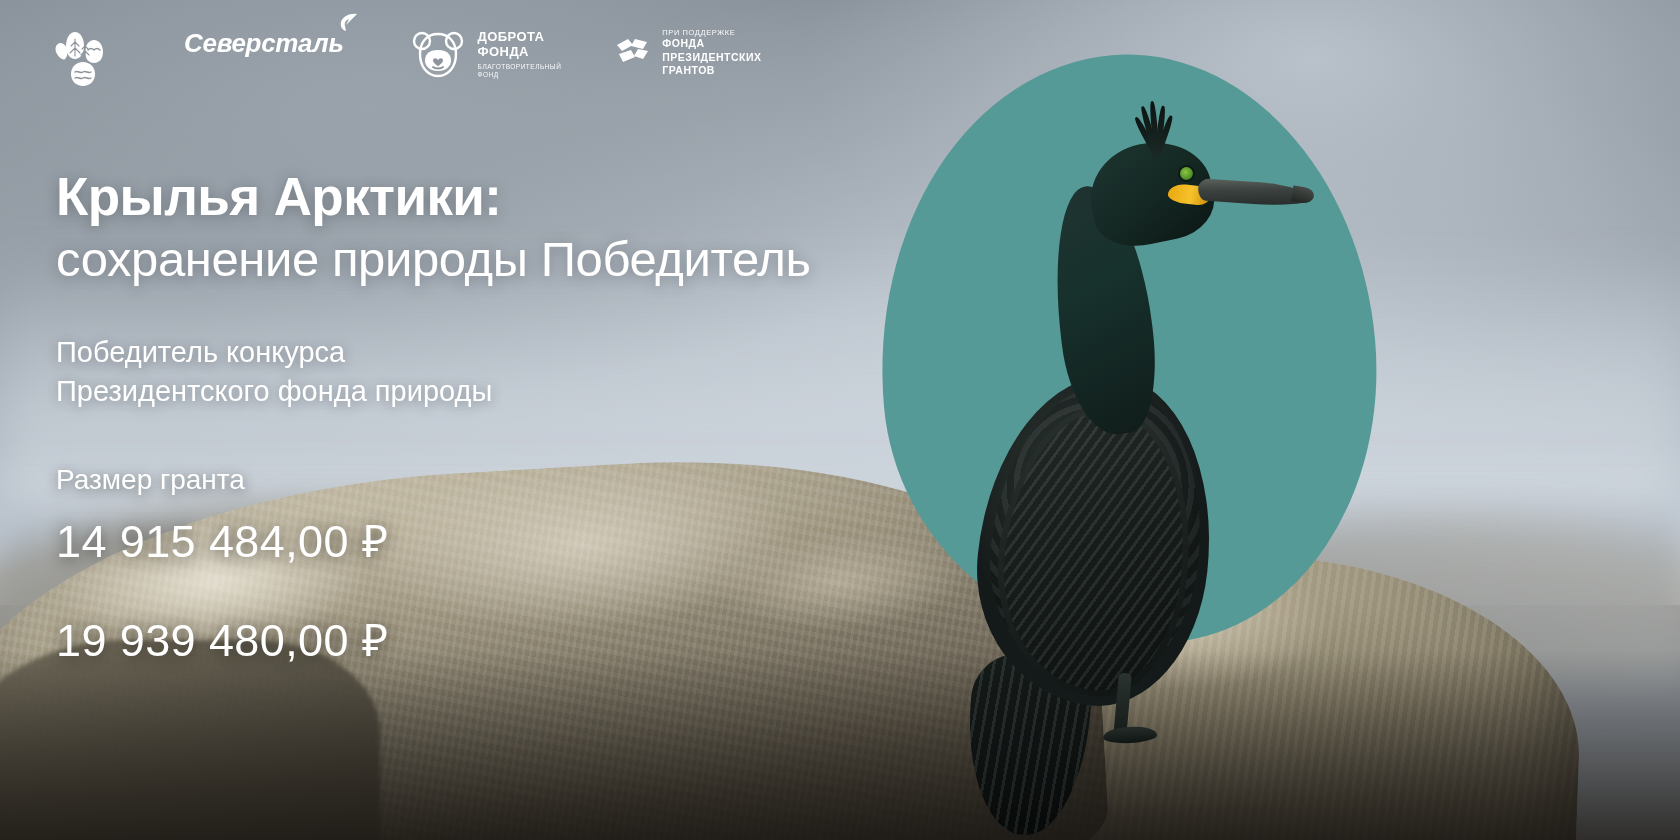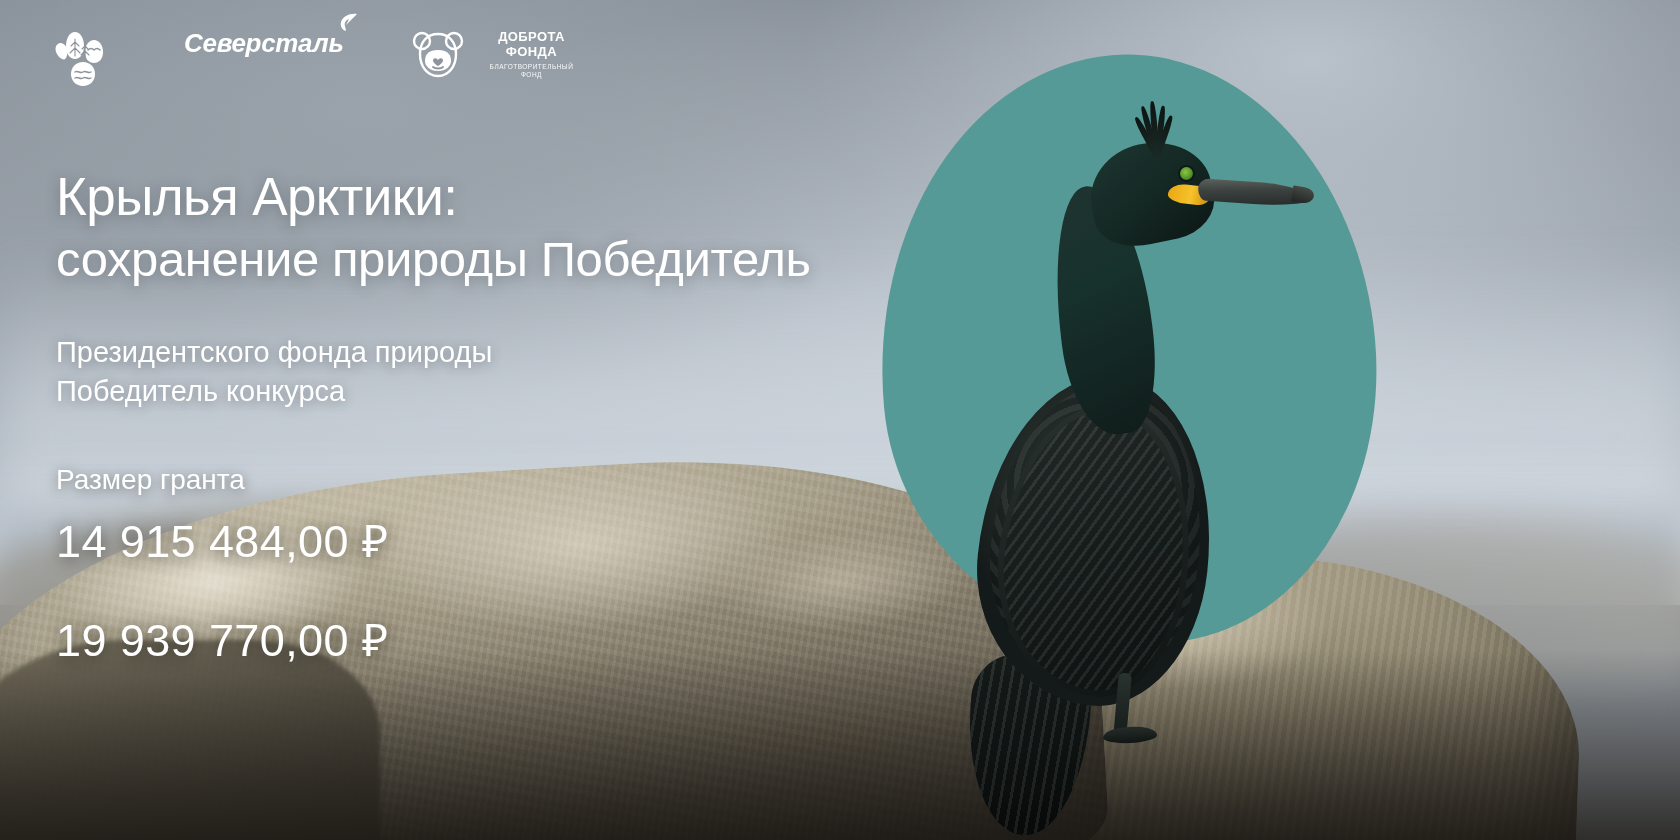--- a/index.html
+++ b/index.html
@@ -215,41 +215,41 @@
   .oopt-t1 { font-size:11.5px; font-weight:bold; letter-spacing:.1px; }
   .oopt-t2 { font-size:8px; margin-top:4px; opacity:.92; }
   .oopt-t3 { font-size:8px; opacity:.92; }
 
   
   .sev { margin-left:70px; position:relative; padding-right:10px; }
   .sev-word { font-size:26px; font-weight:bold; letter-spacing:-.3px;font-style:italic; }
   .sev-mark { position:absolute; right:-6px; top:-16px; width:26px; height:26px; }
 
   
-  .dob { margin-left:56px; gap:24px;text-align:center; }
+  .dob { margin-left:56px; gap:12px; }
   .bear { position:relative; width:56px; height:52px; flex:none; }
   .dob-text { line-height:1.12; }
   .dob-t1 { font-size:13px; font-weight:bold; letter-spacing:.4px; }
   .dob-t2 { font-size:13px; font-weight:bold; letter-spacing:.4px; }
   .dob-t3 { font-size:6.5px; letter-spacing:.5px; margin-top:4px; opacity:.95; }
   .dob-t4 { font-size:6.5px; letter-spacing:.5px; opacity:.95; }
 
   
   .pres { margin-left:54px; gap:11px; }
   .pres-mark { width:36px; height:32px; flex:none; }
   .pres-text { line-height:1.25; }
   .pres-t1 { font-size:7.5px; letter-spacing:.6px; opacity:.95; }
   .pres-t2 { font-size:10.5px; font-weight:bold; letter-spacing:.5px; }
   .pres-t3 { font-size:10.5px; font-weight:bold; letter-spacing:.5px; }
   .pres-t4 { font-size:10.5px; font-weight:bold; letter-spacing:.5px; }
 
   
   .copy { position:absolute; left:56px; top:168px; color:#fff; }
   .title-1 {
-    font-size:53px; font-weight:normal; letter-spacing:-.6px; line-height:1.1;
+    font-size:53px; font-weight:bold; letter-spacing:-.6px; line-height:1.1;
     text-shadow:0 2px 14px rgba(40,46,52,.35);
   }
   .title-2 {
     font-size:49px; font-weight:normal; letter-spacing:-.4px; line-height:1.12;
     margin-top:6px; text-shadow:0 2px 14px rgba(40,46,52,.35);
   }
   .sub { margin-top:46px; font-size:29px; line-height:1.34; text-shadow:0 2px 12px rgba(40,46,52,.4); }
 
   .grant-block { margin-top:52px; }
   .grant-label { font-size:28px; line-height:1.2; text-shadow:0 2px 12px rgba(30,30,28,.55); }
@@ -342,32 +342,50 @@
       </svg>
     </div>
     <div class="dob-text">
       <div class="dob-t1">ДОБРОТА</div>
       <div class="dob-t2">ФОНДА</div>
       <div class="dob-t3">БЛАГОТВОРИТЕЛЬНЫЙ</div>
       <div class="dob-t4">ФОНД</div>
     </div>
   </div>
 
+  <div class="logo pres">
+    <div class="pres-mark">
+      <svg viewBox="0 0 36 32" width="36" height="32" aria-hidden="true">
+        <g fill="#fff">
+          <path d="M2 9l11-6 5 6-11 6z"></path>
+          <path d="M20 3l12 3-4 7-12-3z"></path>
+          <path d="M4 18l12-4 4 7-12 5z"></path>
+          <path d="M23 13l10 2-5 8-9-3z"></path>
+        </g>
+      </svg>
+    </div>
+    <div class="pres-text">
+      <div class="pres-t1">ПРИ ПОДДЕРЖКЕ</div>
+      <div class="pres-t2">ФОНДА</div>
+      <div class="pres-t3">ПРЕЗИДЕНТСКИХ</div>
+      <div class="pres-t4">ГРАНТОВ</div>
+    </div>
+  </div>
 </div>
 
 <div class="copy">
   <div class="title-1">Крылья Арктики:</div>
   <div class="title-2">сохранение природы Победитель</div>
 
   <div class="sub">
+    <div>Победитель конкурса</div>
     <div>Президентского фонда природы</div>
-    <div>Победитель конкурса</div>
   </div>
 
   <div class="grant-block">
     <div class="grant-label">Размер гранта</div>
     <div class="grant-value">14 915 484,00 ₽</div>
   </div>
 
   <div class="grant-block second">
-    <div class="grant-value">19 939 770,00 ₽</div>
+    <div class="grant-value">19 939 480,00 ₽</div>
   </div>
 </div>
 
 </body></html>

